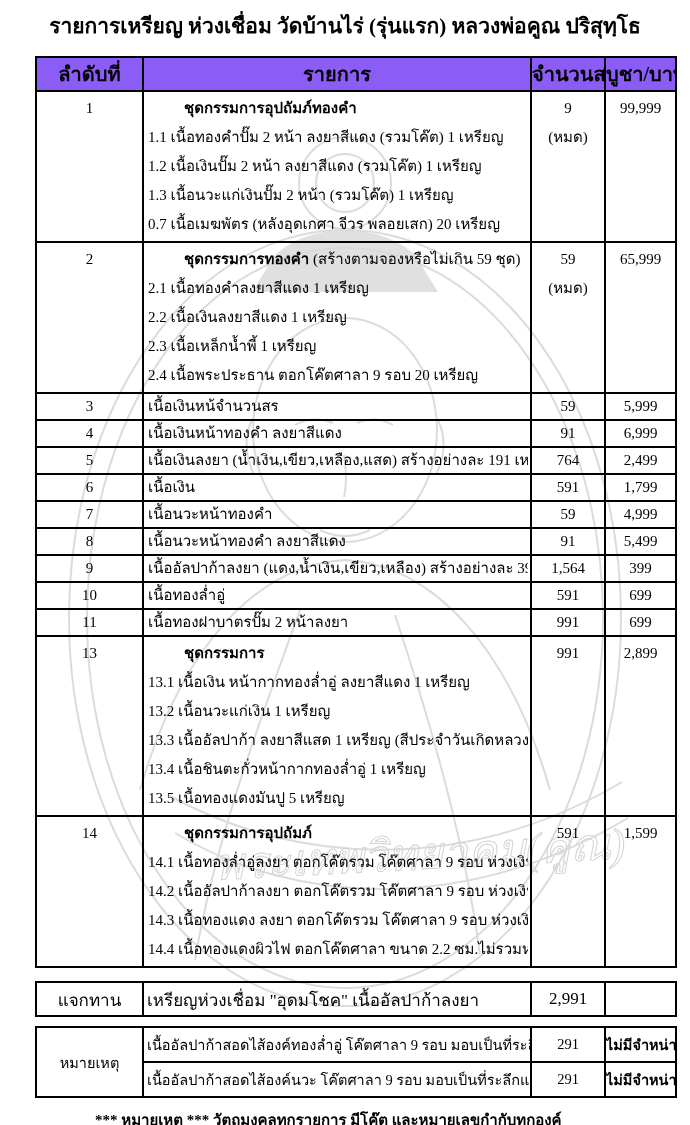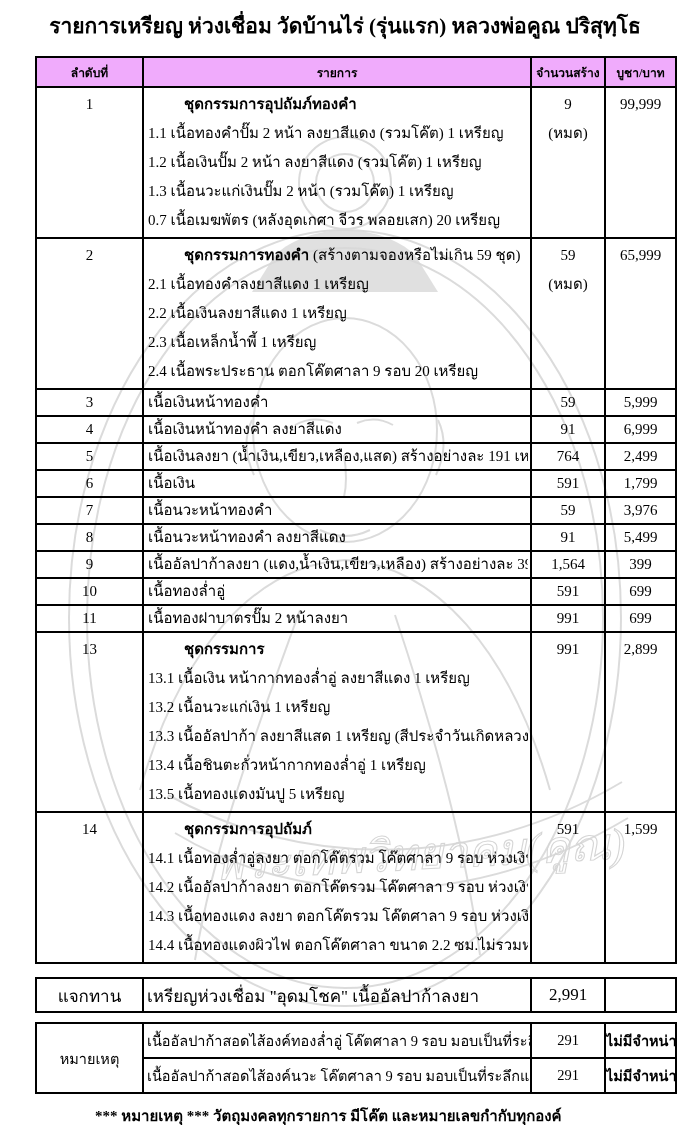--- a/index.html
+++ b/index.html
@@ -19,21 +19,21 @@
     text-align: center; font-weight: bold; font-size: 21px;
     padding: 9px 0 14px 0; white-space: nowrap;
   }
   table {
     position: relative; z-index: 1;
     border-collapse: collapse; table-layout: fixed;
     margin-left: 35px; width: 640px; background: transparent;
   }
   td, th { border: 2px solid #000; padding: 0; background: transparent; }
   .main-table th {
-    background: #f0abfc; font-weight: bold; font-size: 12px;
+    background: #8b5cf6; font-weight: bold; font-size: 20px;
     height: 30px; text-align: center; white-space: nowrap; overflow: hidden;
   }
   .col-no    { text-align: center; }
   .col-item  { text-align: left; padding: 0 2px 0 4px; overflow: hidden; }
   .col-qty   { text-align: center; }
   .col-price { text-align: center; }
   .line { line-height: 29px; height: 29px; white-space: nowrap; overflow: hidden; font-size: 15px; }
   tr.single td { height: 27px; }
   tr.single .line { height: auto; line-height: 25px; }
   tr.grp td { vertical-align: top; padding-top: 2px; padding-bottom: 2px; }
@@ -133,21 +133,21 @@
         </td>
         <td class="col-price">
           <div class="line">65,999</div>
         </td>
       </tr>
       <tr class="single">
         <td class="col-no">
           <div class="line">3</div>
         </td>
         <td class="col-item">
-          <div class="line">เนื้อเงินหน้าทองคำ</div>
+          <div class="line">เนื้อเงินหน้จำนวนสร</div>
         </td>
         <td class="col-qty">
           <div class="line">59</div>
         </td>
         <td class="col-price">
           <div class="line">5,999</div>
         </td>
       </tr>
       <tr class="single">
         <td class="col-no">
@@ -195,21 +195,21 @@
         <td class="col-no">
           <div class="line">7</div>
         </td>
         <td class="col-item">
           <div class="line">เนื้อนวะหน้าทองคำ</div>
         </td>
         <td class="col-qty">
           <div class="line">59</div>
         </td>
         <td class="col-price">
-          <div class="line">3,976</div>
+          <div class="line">4,999</div>
         </td>
       </tr>
       <tr class="single">
         <td class="col-no">
           <div class="line">8</div>
         </td>
         <td class="col-item">
           <div class="line">เนื้อนวะหน้าทองคำ ลงยาสีแดง</div>
         </td>
         <td class="col-qty">

